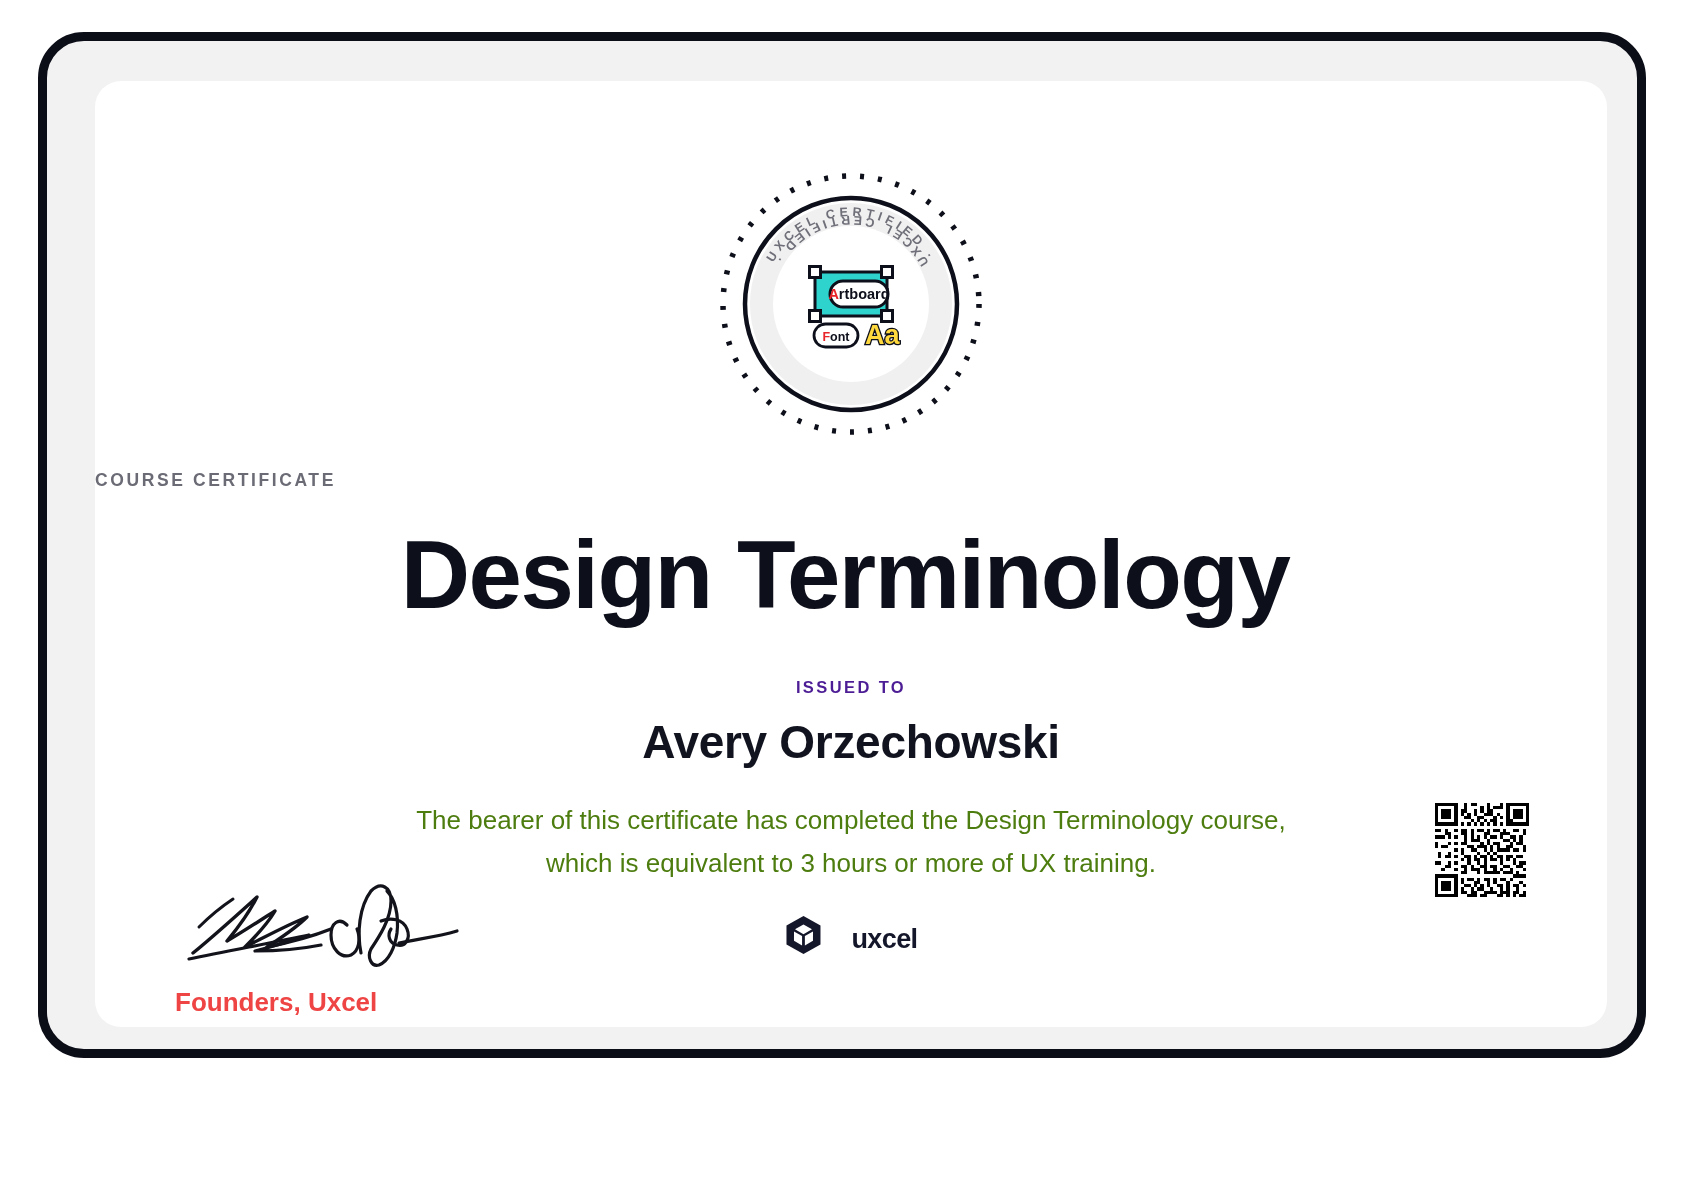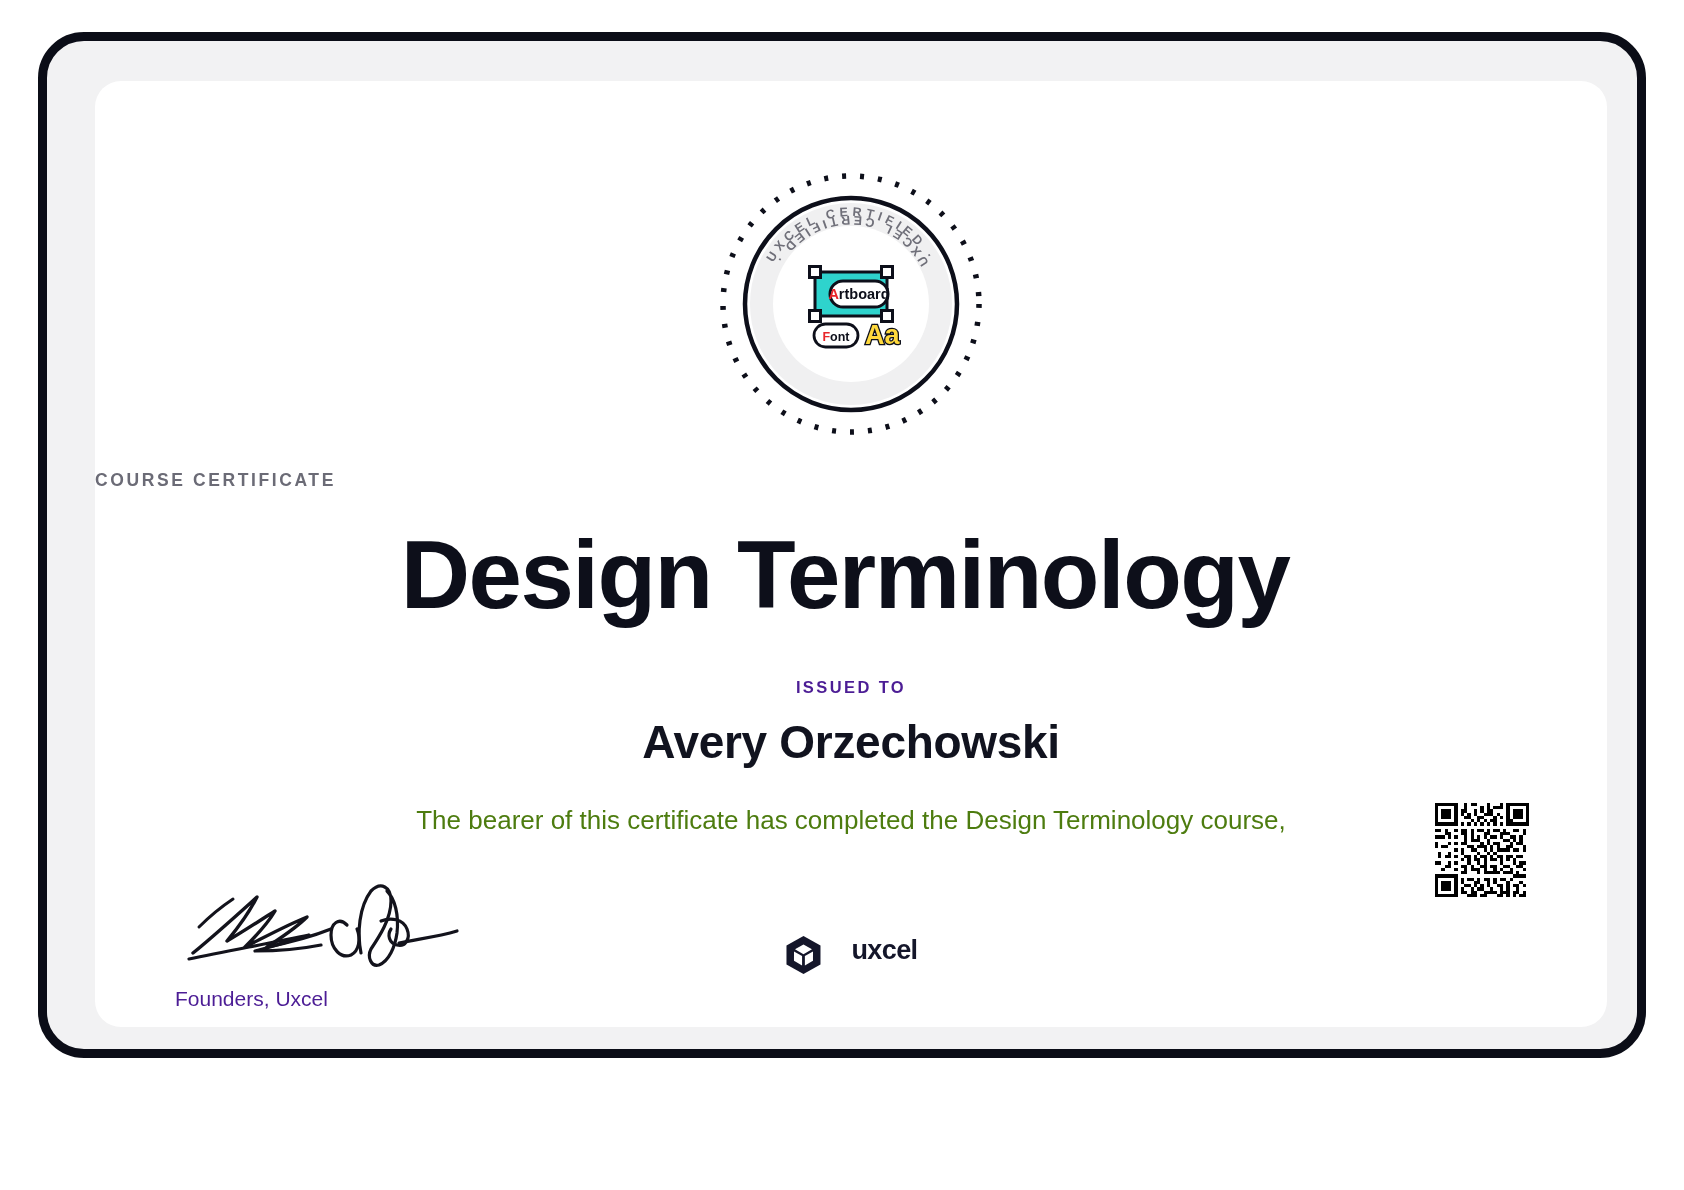--- a/index.html
+++ b/index.html
@@ -119,31 +119,32 @@
   
   .sig-block {
     position: absolute;
     left: 80px;
     top: 800px;
     width: 420px;
   }
   .sig-svg { display: block; }
   .sig-caption {
     margin-top: 14px;
-    font-size: 21px;
-    color: #4c1d95;
+    font-size: 26px;
+    color: #ef4444;
+    font-weight: bold;
   }
 
   .brand-block {
     position: absolute;
     left: 50%;
     transform: translateX(-50%);
-    bottom: 52px;
+    bottom: 72px;
     display: flex;
-    align-items: flex-start;
+    align-items: flex-end;
     gap: 29px;
   }
   .brand-name {
     font-size: 27px;
     font-weight: 700;
     letter-spacing: -0.6px;
     color: #14162a;
   }
 
   .issue-block {
@@ -220,20 +221,21 @@
 
     <div class="eyebrow">COURSE CERTIFICATE</div>
 
     <div class="course-title">Design Terminology</div>
 
     <div class="issued-label">ISSUED TO</div>
     <div class="recipient">Avery Orzechowski</div>
 
     <div class="body-text">
       <span class="line">The bearer of this certificate has completed the Design Terminology course,</span>
+      <span class="line">which is equivalent to 3 hours or more of UX training.</span>
     </div>
 
     <div class="sig-block">
       <svg class="sig-svg" width="300" height="92" viewBox="0 0 300 92" xmlns="http://www.w3.org/2000/svg">
         <g fill="none" stroke="#13131c" stroke-linecap="round" stroke-linejoin="round">
           <path d="M18 72 C40 54, 62 34, 82 16 C74 32, 62 48, 52 60 C66 52, 84 40, 100 30
                    C92 44, 80 56, 70 66 C90 56, 112 44, 132 36 C120 48, 104 58, 92 66
                    C112 62, 136 56, 156 48" stroke-width="3.4"></path>
           <path d="M14 78 C52 70, 96 62, 134 54 C116 60, 96 66, 80 70
                    C104 70, 126 68, 146 64" stroke-width="3.2"></path>

